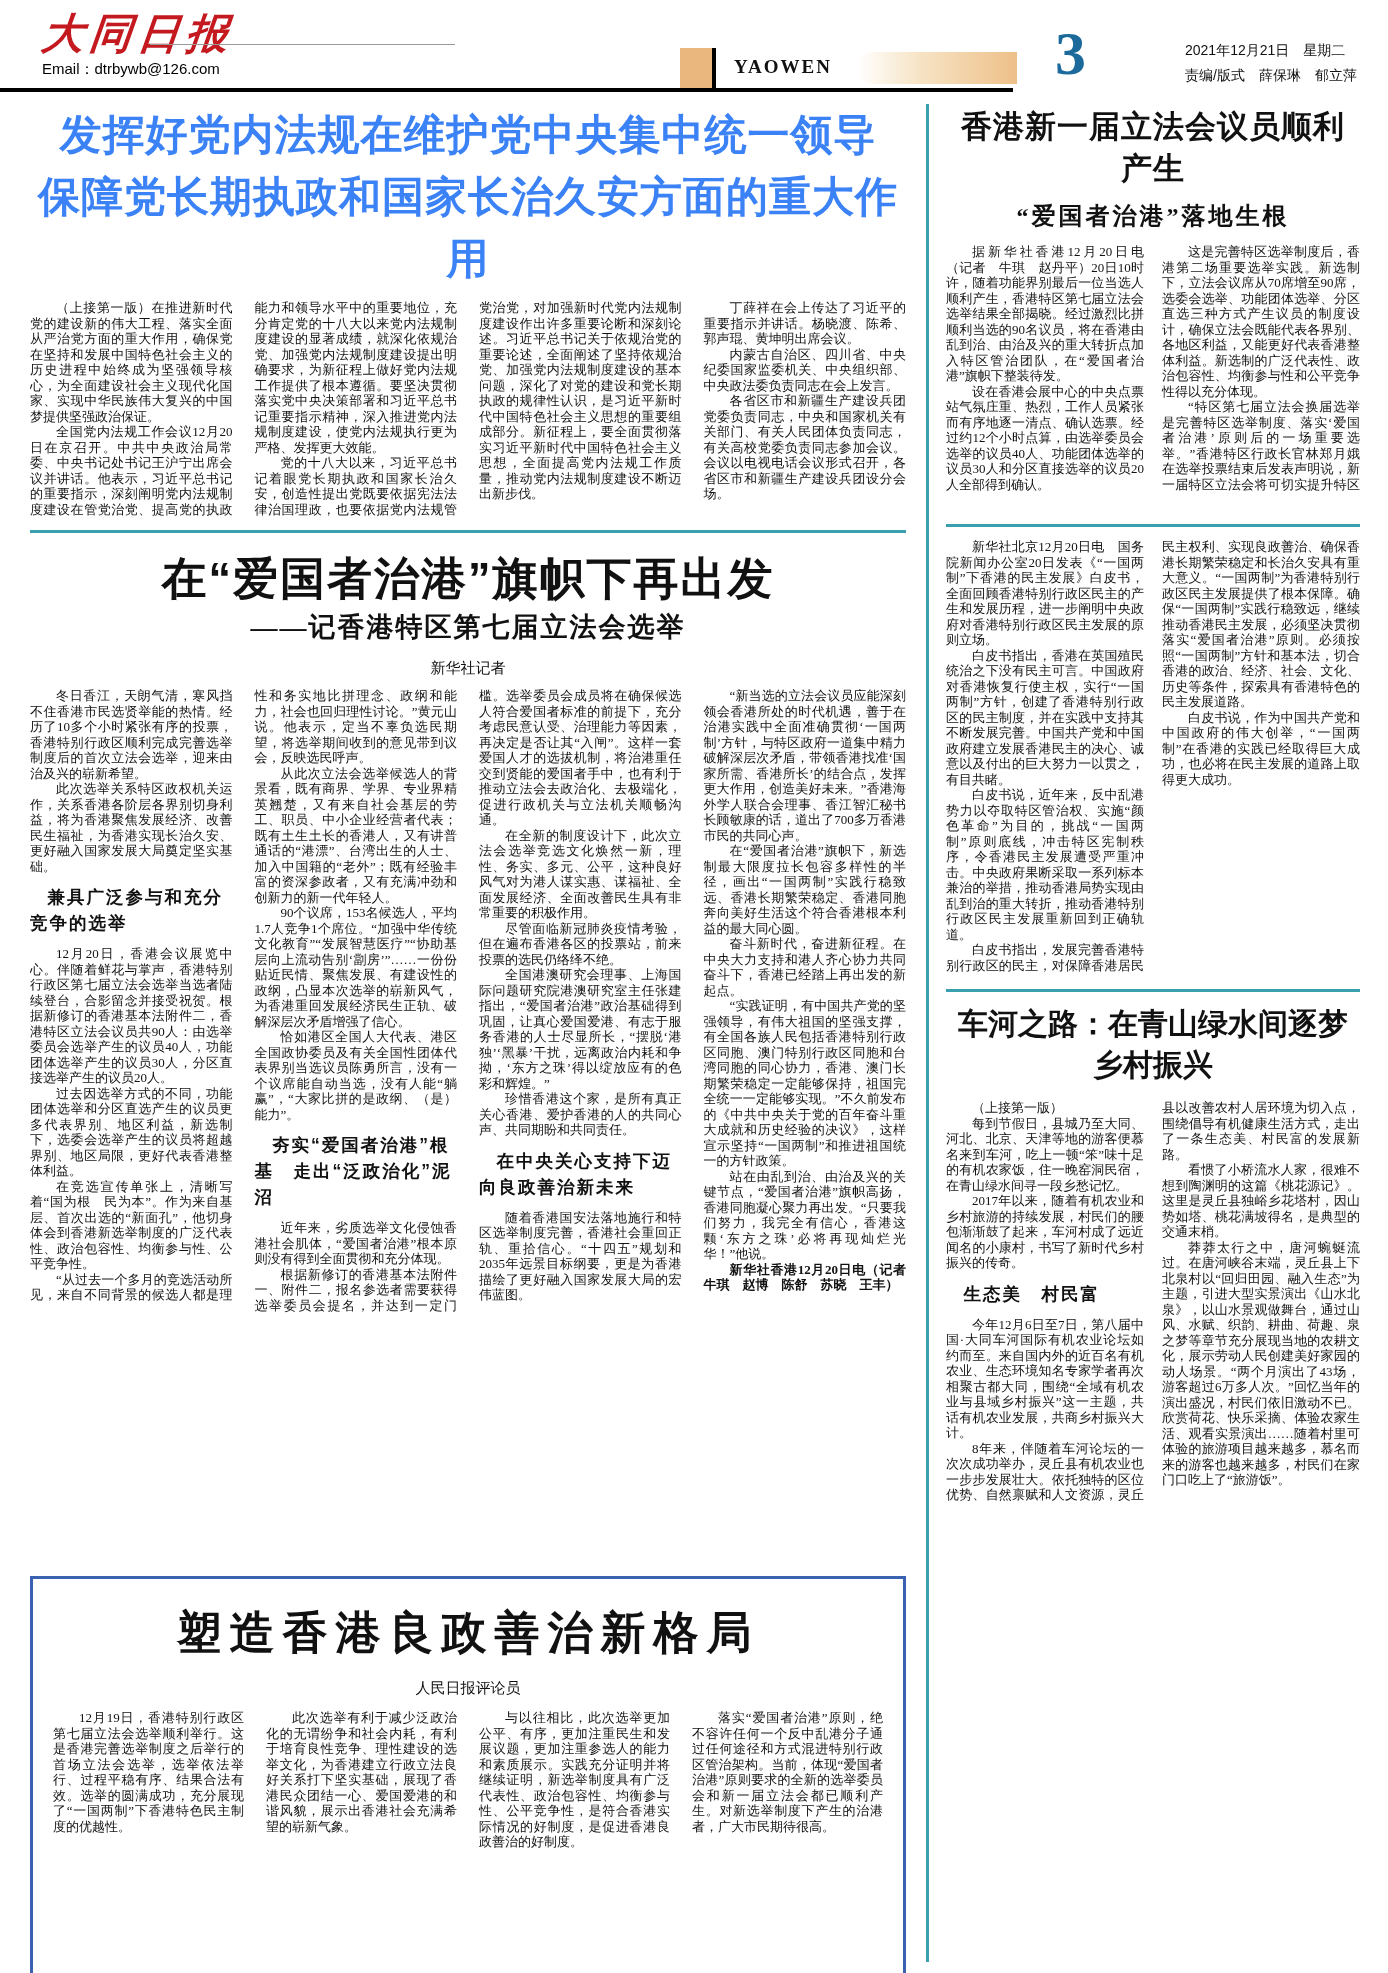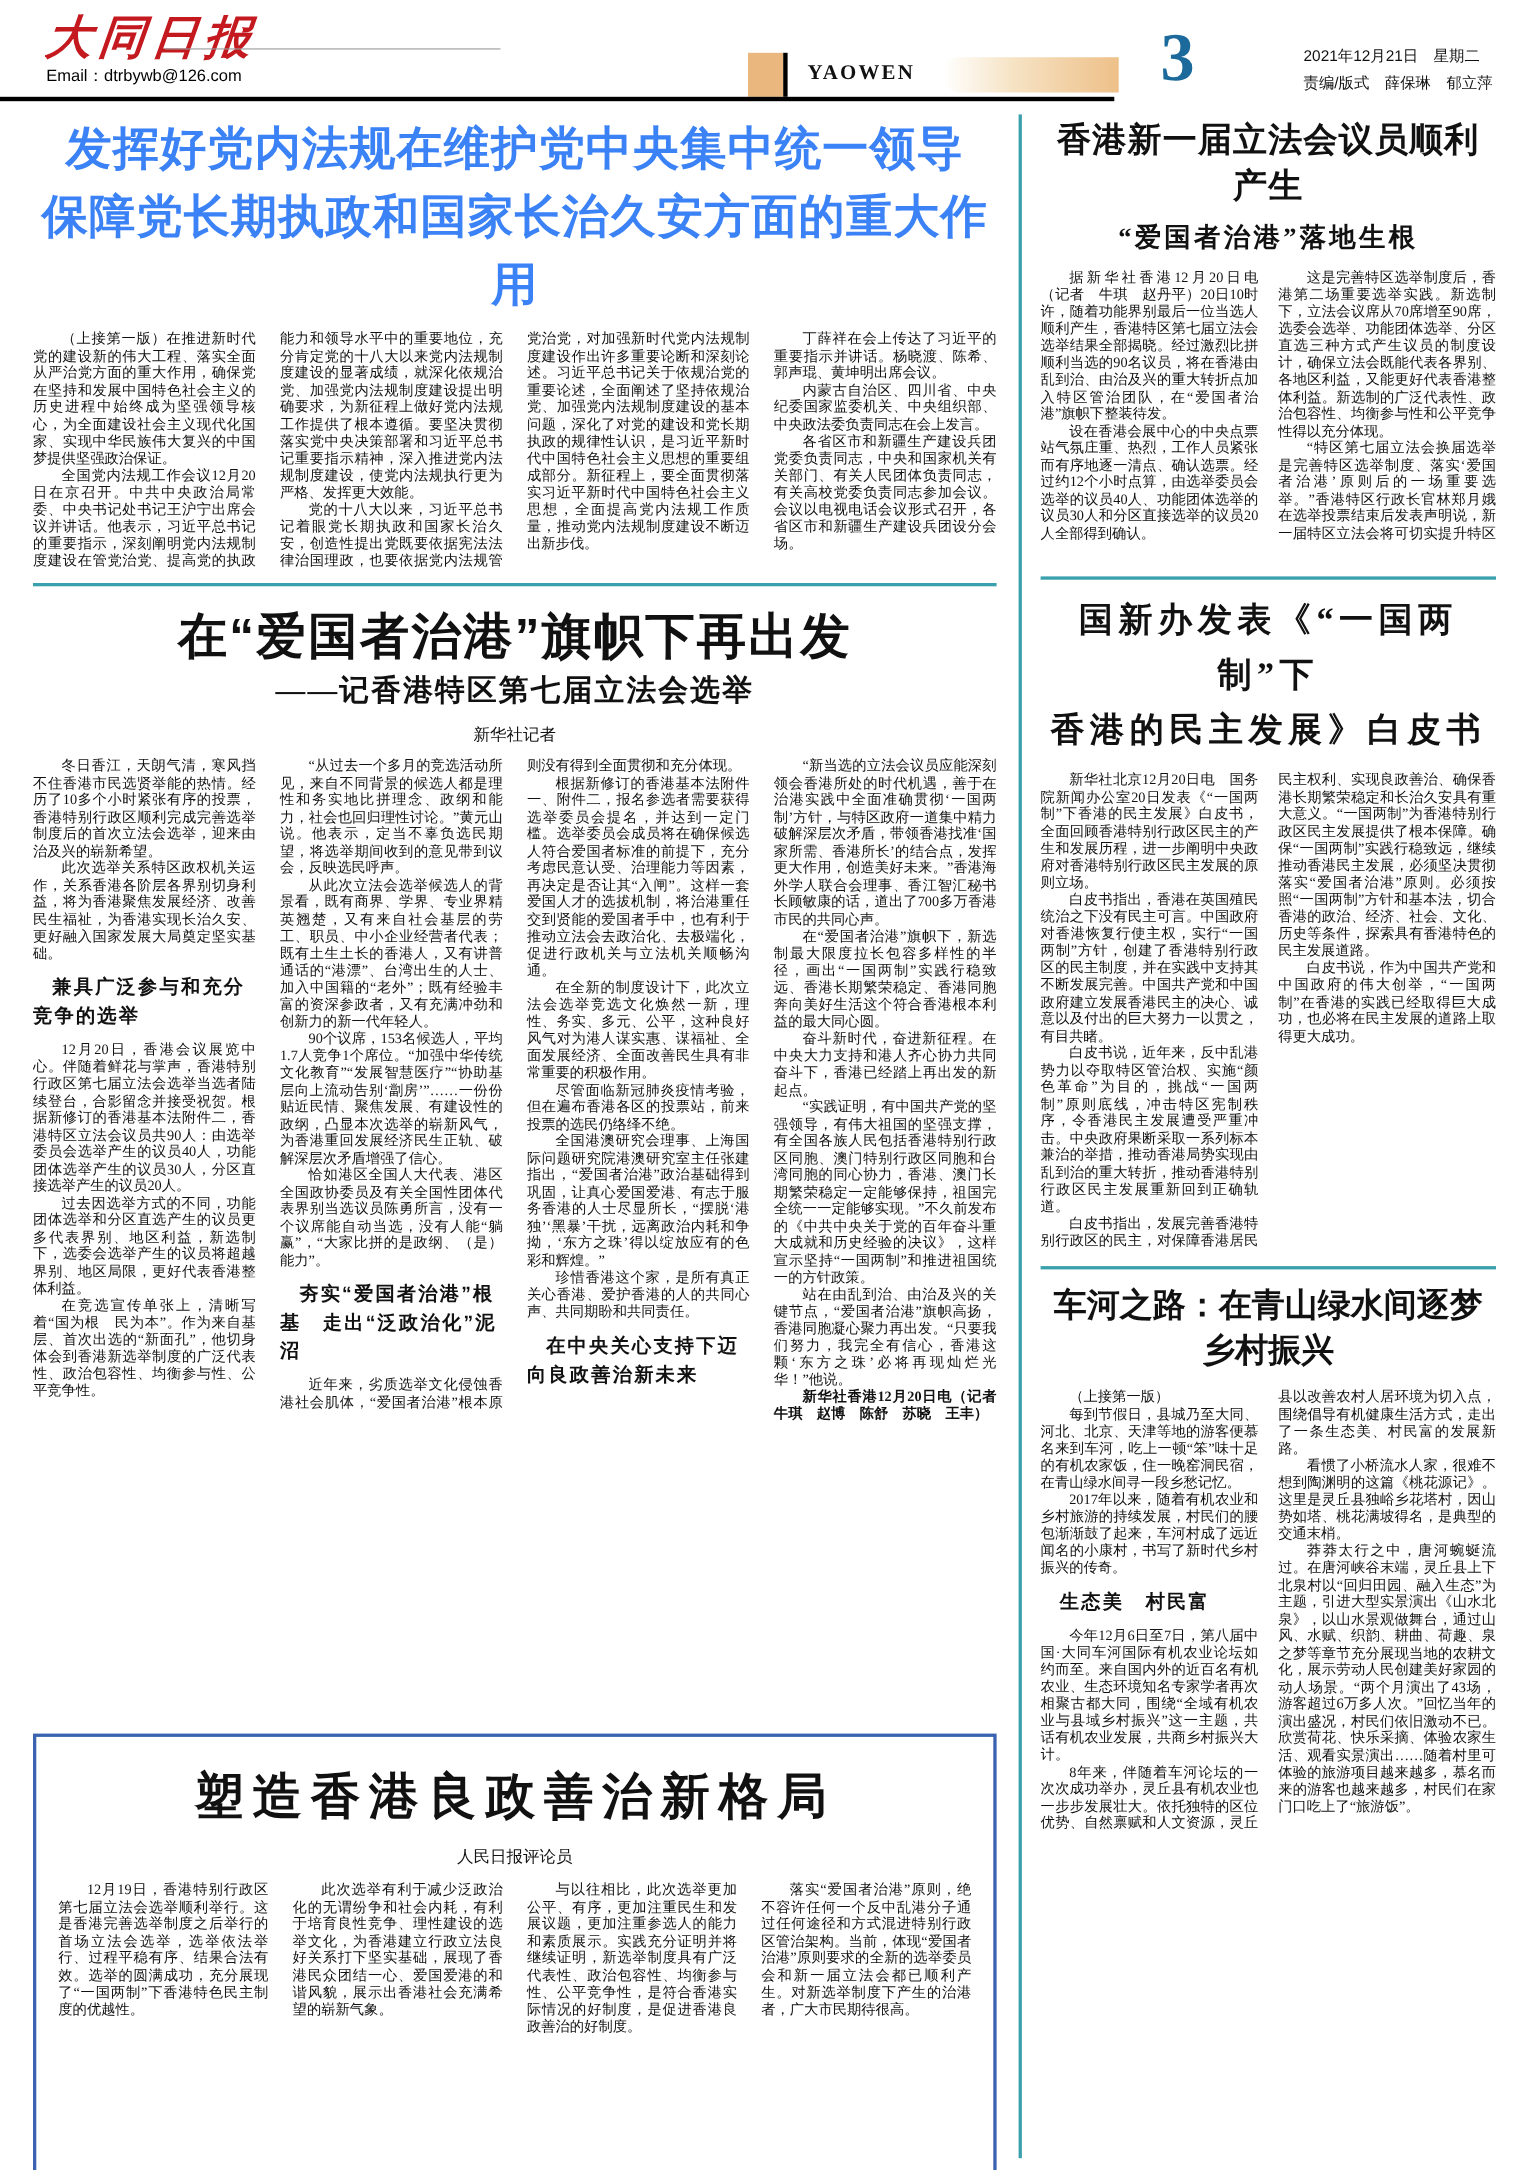--- a/index.html
+++ b/index.html
@@ -129,20 +129,21 @@
           <p class="para">90个议席，153名候选人，平均1.7人竞争1个席位。“加强中华传统文化教育”“发展智慧医疗”“协助基层向上流动告别‘劏房’”……一份份贴近民情、聚焦发展、有建设性的政纲，凸显本次选举的崭新风气，为香港重回发展经济民生正轨、破解深层次矛盾增强了信心。</p>
           <p class="para">恰如港区全国人大代表、港区全国政协委员及有关全国性团体代表界别当选议员陈勇所言，没有一个议席能自动当选，没有人能“躺赢”，“大家比拼的是政纲、（是）能力”。</p>
           <p class="sub">夯实“爱国者治港”根基　走出“泛政治化”泥沼</p>
           <p class="para">近年来，劣质选举文化侵蚀香港社会肌体，“爱国者治港”根本原则没有得到全面贯彻和充分体现。</p>
           <p class="para">根据新修订的香港基本法附件一、附件二，报名参选者需要获得选举委员会提名，并达到一定门槛。选举委员会成员将在确保候选人符合爱国者标准的前提下，充分考虑民意认受、治理能力等因素，再决定是否让其“入闸”。这样一套爱国人才的选拔机制，将治港重任交到贤能的爱国者手中，也有利于推动立法会去政治化、去极端化，促进行政机关与立法机关顺畅沟通。</p>
           <p class="para">在全新的制度设计下，此次立法会选举竞选文化焕然一新，理性、务实、多元、公平，这种良好风气对为港人谋实惠、谋福祉、全面发展经济、全面改善民生具有非常重要的积极作用。</p>
           <p class="para">尽管面临新冠肺炎疫情考验，但在遍布香港各区的投票站，前来投票的选民仍络绎不绝。</p>
           <p class="para">全国港澳研究会理事、上海国际问题研究院港澳研究室主任张建指出，“爱国者治港”政治基础得到巩固，让真心爱国爱港、有志于服务香港的人士尽显所长，“摆脱‘港独’‘黑暴’干扰，远离政治内耗和争拗，‘东方之珠’得以绽放应有的色彩和辉煌。”</p>
           <p class="para">珍惜香港这个家，是所有真正关心香港、爱护香港的人的共同心声、共同期盼和共同责任。</p>
           <p class="sub">在中央关心支持下迈向良政善治新未来</p>
+          <p class="para">随着香港国安法落地施行和特区选举制度完善，香港社会重回正轨、重拾信心。“十四五”规划和2035年远景目标纲要，更是为香港描绘了更好融入国家发展大局的宏伟蓝图。</p>
           <p class="para">“新当选的立法会议员应能深刻领会香港所处的时代机遇，善于在治港实践中全面准确贯彻‘一国两制’方针，与特区政府一道集中精力破解深层次矛盾，带领香港找准‘国家所需、香港所长’的结合点，发挥更大作用，创造美好未来。”香港海外学人联合会理事、香江智汇秘书长顾敏康的话，道出了700多万香港市民的共同心声。</p>
           <p class="para">在“爱国者治港”旗帜下，新选制最大限度拉长包容多样性的半径，画出“一国两制”实践行稳致远、香港长期繁荣稳定、香港同胞奔向美好生活这个符合香港根本利益的最大同心圆。</p>
           <p class="para">奋斗新时代，奋进新征程。在中央大力支持和港人齐心协力共同奋斗下，香港已经踏上再出发的新起点。</p>
           <p class="para">“实践证明，有中国共产党的坚强领导，有伟大祖国的坚强支撑，有全国各族人民包括香港特别行政区同胞、澳门特别行政区同胞和台湾同胞的同心协力，香港、澳门长期繁荣稳定一定能够保持，祖国完全统一一定能够实现。”不久前发布的《中共中央关于党的百年奋斗重大成就和历史经验的决议》，这样宣示坚持“一国两制”和推进祖国统一的方针政策。</p>
           <p class="para">站在由乱到治、由治及兴的关键节点，“爱国者治港”旗帜高扬，香港同胞凝心聚力再出发。“只要我们努力，我完全有信心，香港这颗‘东方之珠’必将再现灿烂光华！”他说。</p>
           <p class="end">新华社香港12月20日电（记者　牛琪　赵博　陈舒　苏晓　王丰）</p>
         </div>
     </section>
 
     <section class="boxed">
@@ -167,24 +168,20 @@
           <p class="para">据新华社香港12月20日电　（记者　牛琪　赵丹平）20日10时许，随着功能界别最后一位当选人顺利产生，香港特区第七届立法会选举结果全部揭晓。经过激烈比拼顺利当选的90名议员，将在香港由乱到治、由治及兴的重大转折点加入特区管治团队，在“爱国者治港”旗帜下整装待发。</p>
           <p class="para">设在香港会展中心的中央点票站气氛庄重、热烈，工作人员紧张而有序地逐一清点、确认选票。经过约12个小时点算，由选举委员会选举的议员40人、功能团体选举的议员30人和分区直接选举的议员20人全部得到确认。</p>
           <p class="para">这是完善特区选举制度后，香港第二场重要选举实践。新选制下，立法会议席从70席增至90席，选委会选举、功能团体选举、分区直选三种方式产生议员的制度设计，确保立法会既能代表各界别、各地区利益，又能更好代表香港整体利益。新选制的广泛代表性、政治包容性、均衡参与性和公平竞争性得以充分体现。</p>
           <p class="para">“特区第七届立法会换届选举是完善特区选举制度、落实‘爱国者治港’原则后的一场重要选举。”香港特区行政长官林郑月娥在选举投票结束后发表声明说，新一届特区立法会将可切实提升特区管治效能，为良政善治开启新篇章。</p>
         </div>
     </section>
 
     <div class="hrule"></div>
 
     <section>
-      <h2 class="railB-h">
-        <span>国新办发表《“一国两制”下</span><br>
-        <span>香港的民主发展》白皮书</span>
-      </h2>
       <div class="body cols2 railB-body">
           <p class="para">新华社北京12月20日电　国务院新闻办公室20日发表《“一国两制”下香港的民主发展》白皮书，全面回顾香港特别行政区民主的产生和发展历程，进一步阐明中央政府对香港特别行政区民主发展的原则立场。</p>
           <p class="para">白皮书指出，香港在英国殖民统治之下没有民主可言。中国政府对香港恢复行使主权，实行“一国两制”方针，创建了香港特别行政区的民主制度，并在实践中支持其不断发展完善。中国共产党和中国政府建立发展香港民主的决心、诚意以及付出的巨大努力一以贯之，有目共睹。</p>
           <p class="para">白皮书说，近年来，反中乱港势力以夺取特区管治权、实施“颜色革命”为目的，挑战“一国两制”原则底线，冲击特区宪制秩序，令香港民主发展遭受严重冲击。中央政府果断采取一系列标本兼治的举措，推动香港局势实现由乱到治的重大转折，推动香港特别行政区民主发展重新回到正确轨道。</p>
           <p class="para">白皮书指出，发展完善香港特别行政区的民主，对保障香港居民民主权利、实现良政善治、确保香港长期繁荣稳定和长治久安具有重大意义。“一国两制”为香港特别行政区民主发展提供了根本保障。确保“一国两制”实践行稳致远，继续推动香港民主发展，必须坚决贯彻落实“爱国者治港”原则。必须按照“一国两制”方针和基本法，切合香港的政治、经济、社会、文化、历史等条件，探索具有香港特色的民主发展道路。</p>
           <p class="para">白皮书说，作为中国共产党和中国政府的伟大创举，“一国两制”在香港的实践已经取得巨大成功，也必将在民主发展的道路上取得更大成功。</p>
         </div>
     </section>
 
     <div class="hrule"></div>

